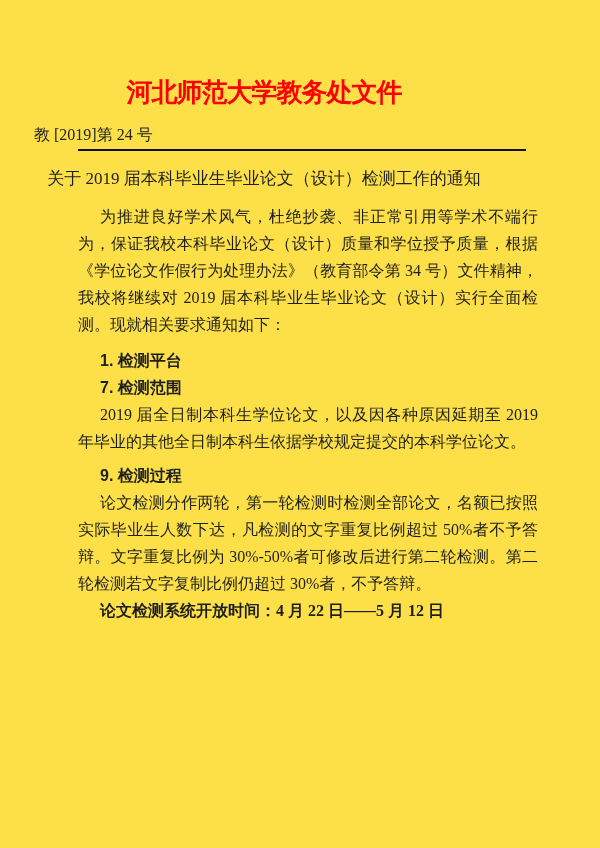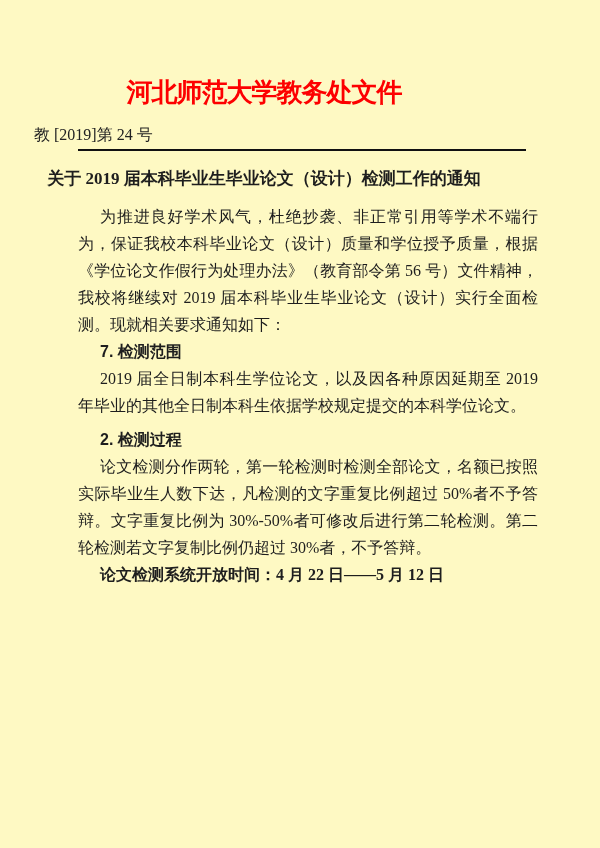--- a/index.html
+++ b/index.html
@@ -5,21 +5,21 @@
   html, body {
     margin: 0;
     padding: 0;
     background: #ffffff;
   }
   .page {
     position: relative;
     width: 600px;
     height: 848px;
     margin: 0 auto;
-    background: #fef9c3;
+    background: #fde047;
     overflow: hidden;
     color: #1e1e1e;
     font-family: "Liberation Serif", serif;
     box-sizing: border-box;
   }
   .content {
     padding: 0 62px 0 78px;
     box-sizing: border-box;
   }
   .org-title {
@@ -46,21 +46,21 @@
   .divider {
     height: 2px;
     background: #111111;
     margin-top: 3px;
     margin-right: 12px;
   }
   .notice-title {
     margin-top: 16px;
     text-align: center;
     transform: translateX(-44px);
-    font-weight: 700;
+    font-weight: 400;
     font-size: 17px;
     line-height: 24px;
     white-space: nowrap;
   }
   .body {
     margin-top: 12px;
     font-size: 16px;
     line-height: 27px;
     text-align: justify;
   }
@@ -91,26 +91,27 @@
 
     <div class="doc-number">教 [2019]第 24 号</div>
 
     <div class="divider"></div>
 
     <div class="notice-title">关于 2019 届本科毕业生毕业论文（设计）检测工作的通知</div>
 
     <div class="body">
 
 
-      <p class="par">为推进良好学术风气，杜绝抄袭、非正常引用等学术不端行为，保证我校本科毕业论文（设计）质量和学位授予质量，根据《学位论文作假行为处理办法》（教育部令第 56 号）文件精神，我校将继续对 2019 届本科毕业生毕业论文（设计）实行全面检测。现就相关要求通知如下：</p>
+      <p class="par">为推进良好学术风气，杜绝抄袭、非正常引用等学术不端行为，保证我校本科毕业论文（设计）质量和学位授予质量，根据《学位论文作假行为处理办法》（教育部令第 34 号）文件精神，我校将继续对 2019 届本科毕业生毕业论文（设计）实行全面检测。现就相关要求通知如下：</p>
 
+      <p class="sec-h mt9">1. 检测平台</p>
 
       <p class="sec-h">7. 检测范围</p>
       <p class="par">2019 届全日制本科生学位论文，以及因各种原因延期至 2019 年毕业的其他全日制本科生依据学校规定提交的本科学位论文。</p>
 
-      <p class="sec-h mt7">2. 检测过程</p>
+      <p class="sec-h mt7">9. 检测过程</p>
       <p class="par">论文检测分作两轮，第一轮检测时检测全部论文，名额已按照实际毕业生人数下达，凡检测的文字重复比例超过 50%者不予答辩。文字重复比例为 30%-50%者可修改后进行第二轮检测。第二轮检测若文字复制比例仍超过 30%者，不予答辩。</p>
 
       <p class="par bold">论文检测系统开放时间：4 月 22 日——5 月 12 日</p>
 
     </div>
   </div>
 </div>
 
 </body></html>

